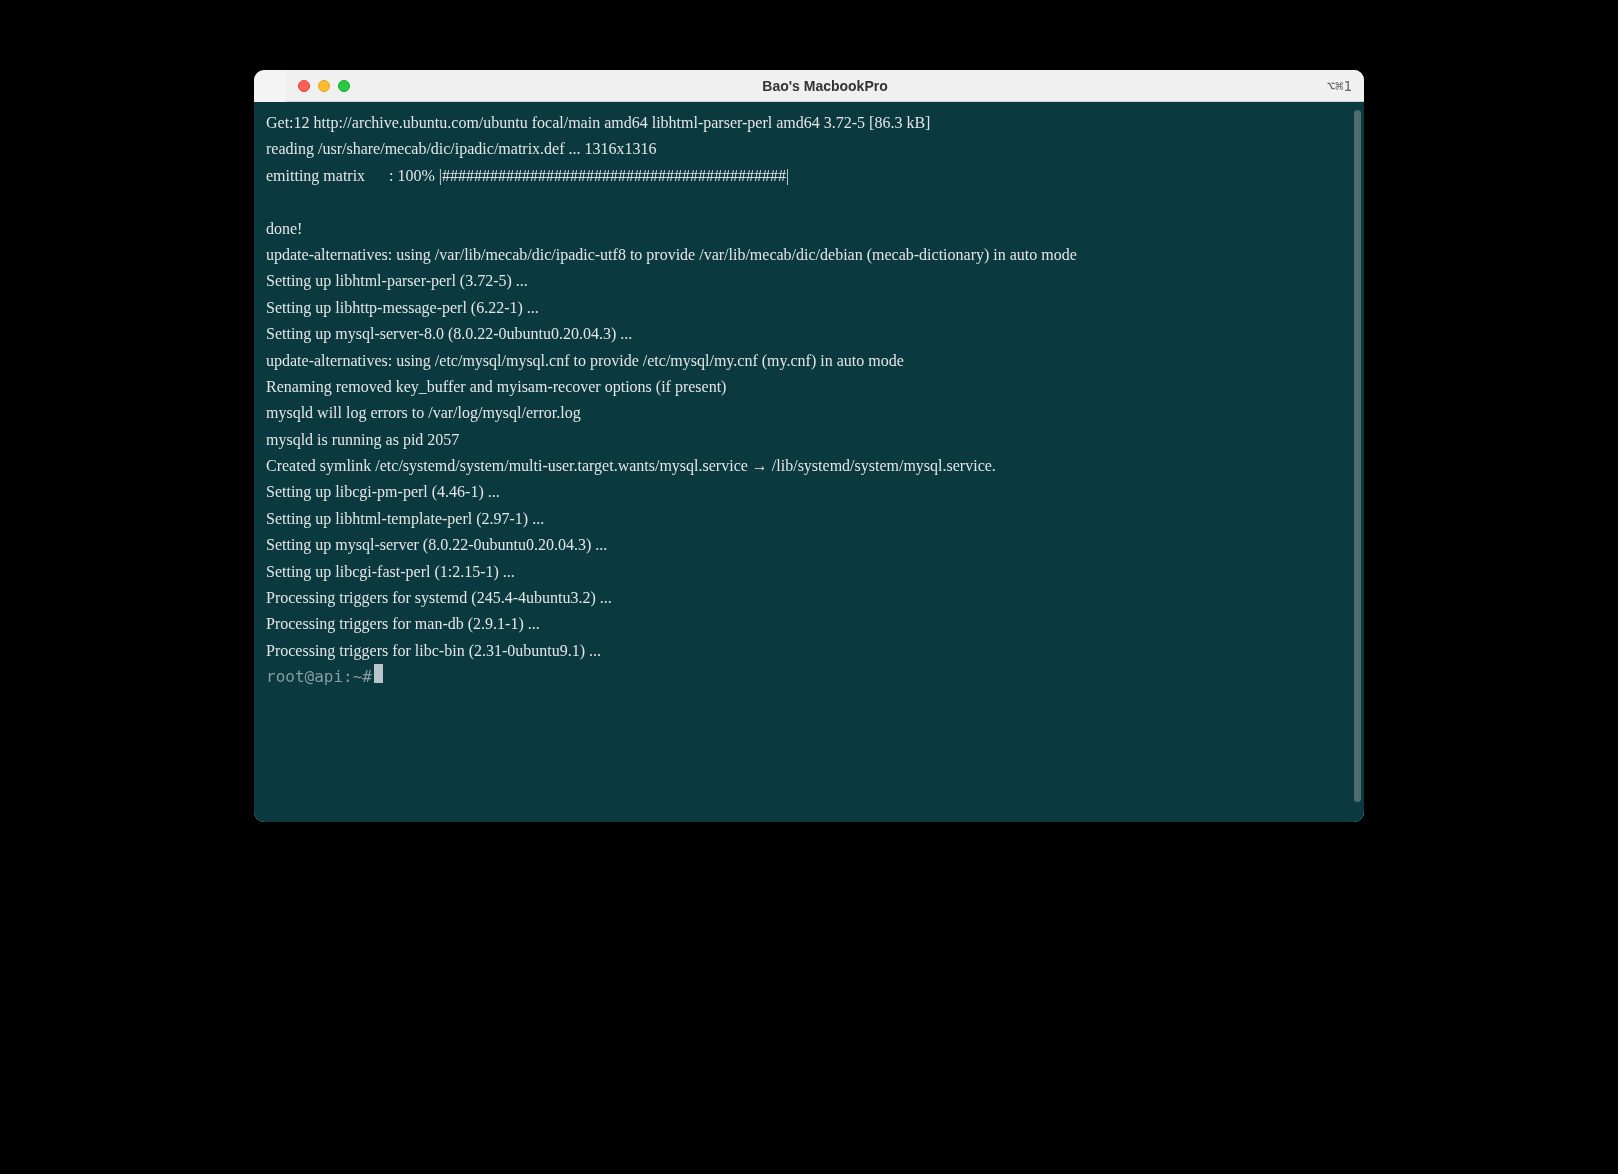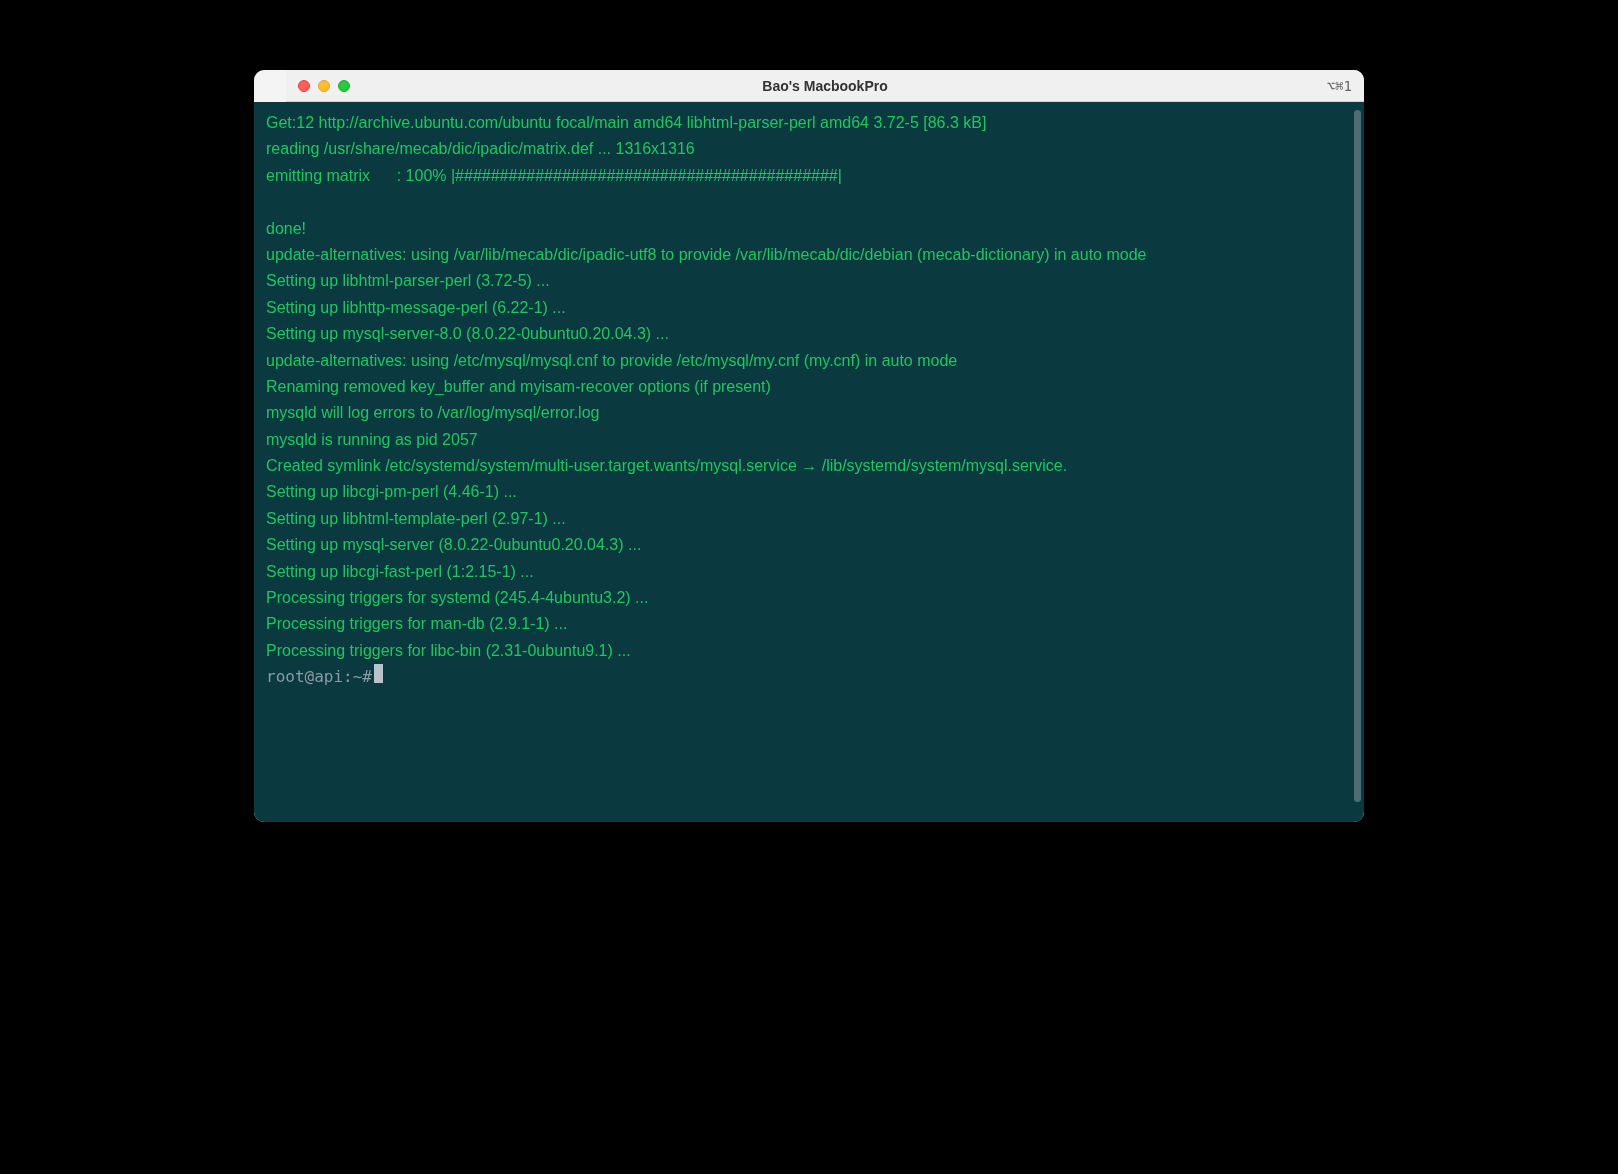--- a/index.html
+++ b/index.html
@@ -61,24 +61,24 @@
       color: #666;
       font-family: ui-monospace, "SF Mono", Menlo, monospace;
     }
     .terminal-body {
       background: #0a3a3f;
       padding: 8px 12px 12px 12px;
       min-height: 720px;
       position: relative;
     }
     .terminal-content {
-      font-family: Liberation Sans, sans-serif;
+      font-family: Liberation Serif, serif;
       font-size: 16px;
       line-height: 1.65;
-      color: #22c55e;
+      color: #e5e5e5;
       white-space: pre-wrap;
       word-break: break-all;
     }
     .prompt-line {
       font-family: ui-monospace, "SF Mono", Menlo, Consolas, monospace;
       font-size: 16px;
       line-height: 1.65;
       color: #8a9ba3;
       display: flex;
       align-items: flex-start;

